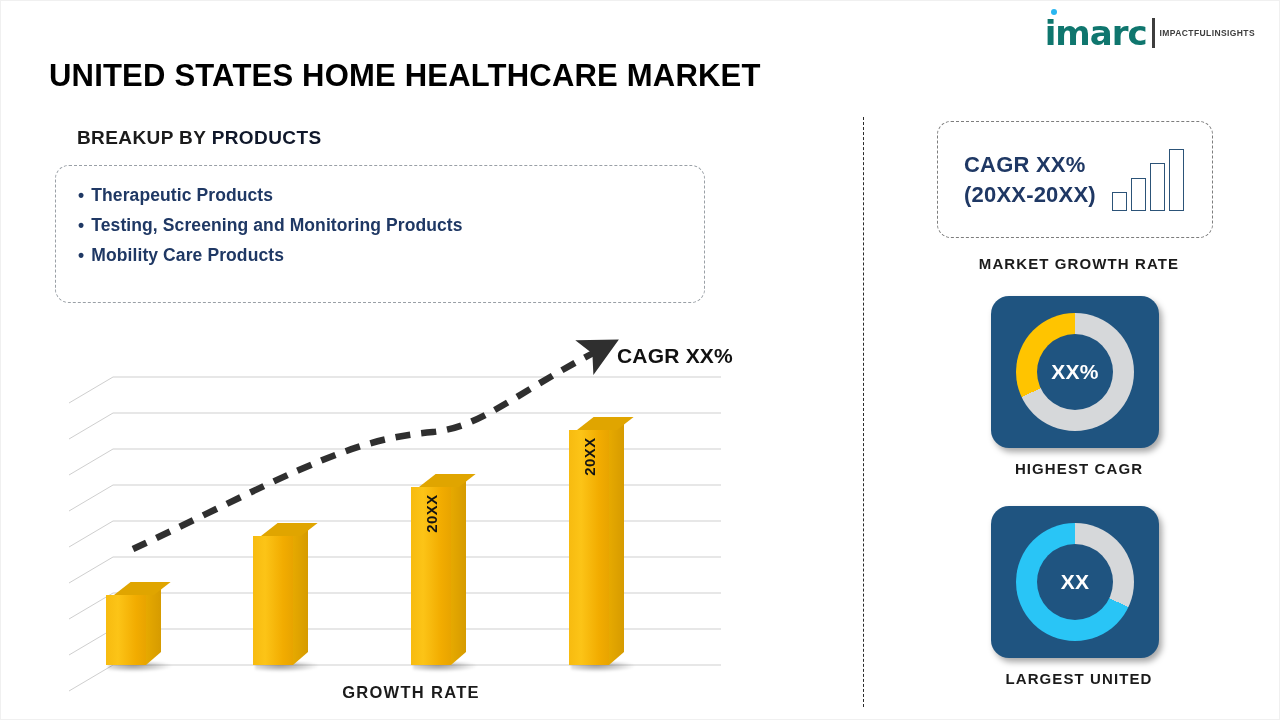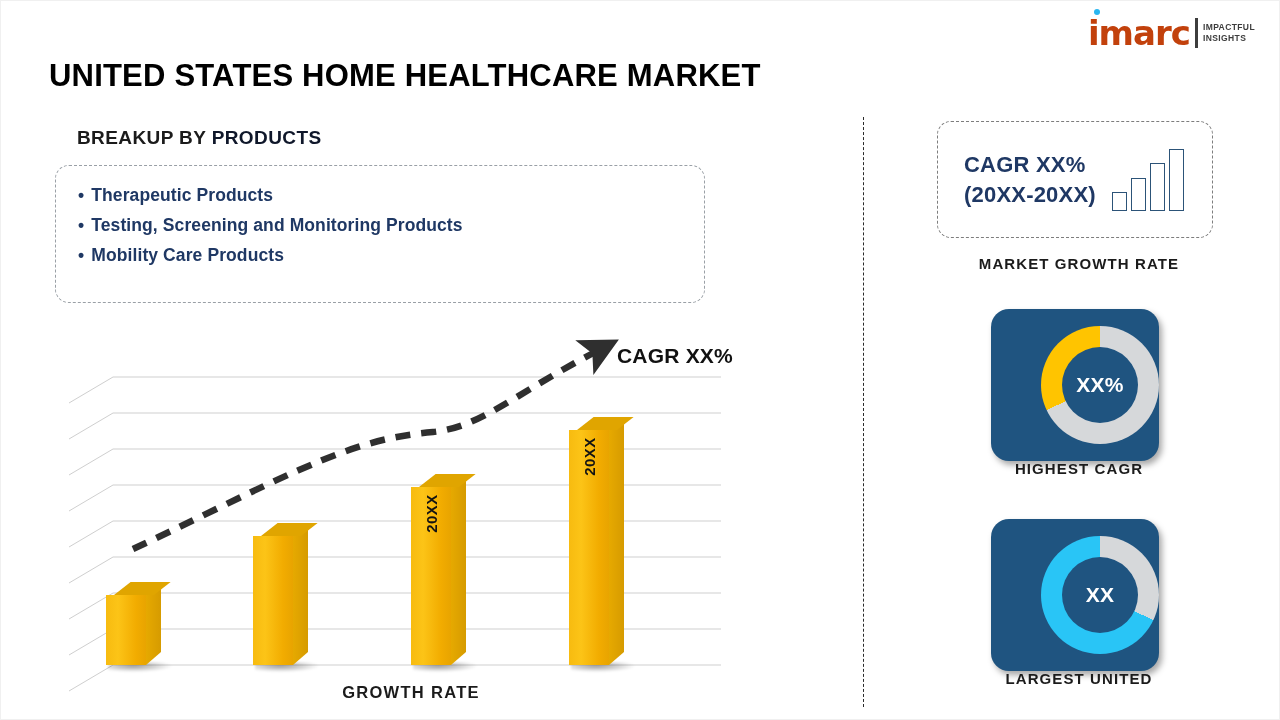--- a/index.html
+++ b/index.html
@@ -18,31 +18,31 @@
   }
 
   
   .logo{
     position:absolute;top:10px;right:24px;
     display:flex;align-items:center;gap:5px;
     height:44px;
   }
   .logo-word{
     font-size:34px;font-weight:bold;letter-spacing:-1px;
-    color:#c2410c;line-height:30px;
+    color:#0f766e;line-height:30px;
     position:relative;
     font-family:"DejaVu Sans", sans-serif;
   }
   .logo-dot{
     position:absolute;left:6px;top:-9px;
     width:6px;height:6px;border-radius:50%;background:#29b6f0;
   }
   .logo-bar{width:3px;height:30px;background:#3d3d3d;}
   .logo-tag{
-    display:flex;flex-direction:column;justify-content:flex-start;
+    display:flex;justify-content:flex-start;
     font-size:8.5px;font-weight:bold;color:#3d3d3d;
     letter-spacing:0.4px;line-height:11px;
   }
 
   
   .main-title{
     position:absolute;left:48px;top:57px;
     font-size:31px;font-weight:bold;color:#000000;
     letter-spacing:0.2px;
     font-family:"Liberation Sans", sans-serif;
@@ -159,21 +159,21 @@
     letter-spacing:1.1px;
   }
   .lbl-growth{left:928px;top:254px;}
   .lbl-cagr{left:928px;top:459px;}
   .lbl-market{left:928px;top:669px;}
 
   .donut-card{
     position:absolute;left:990px;width:168px;height:152px;
     background:#1f5480;border-radius:18px;
     box-shadow:3px 4px 6px rgba(0,0,0,0.35);
-    display:flex;align-items:center;justify-content:flex-end;margin-top:13px;
+    display:flex;align-items:center;justify-content:center;
   }
   .donut-card.d1{top:295px;}
   .donut-card.d2{top:505px;}
   .donut{
     position:relative;width:118px;height:118px;border-radius:50%;
   }
   .donut::after{
     content:"";position:absolute;left:50%;top:50%;
     width:76px;height:76px;margin:-38px 0 0 -38px;
     border-radius:50%;background:#1f5480;

